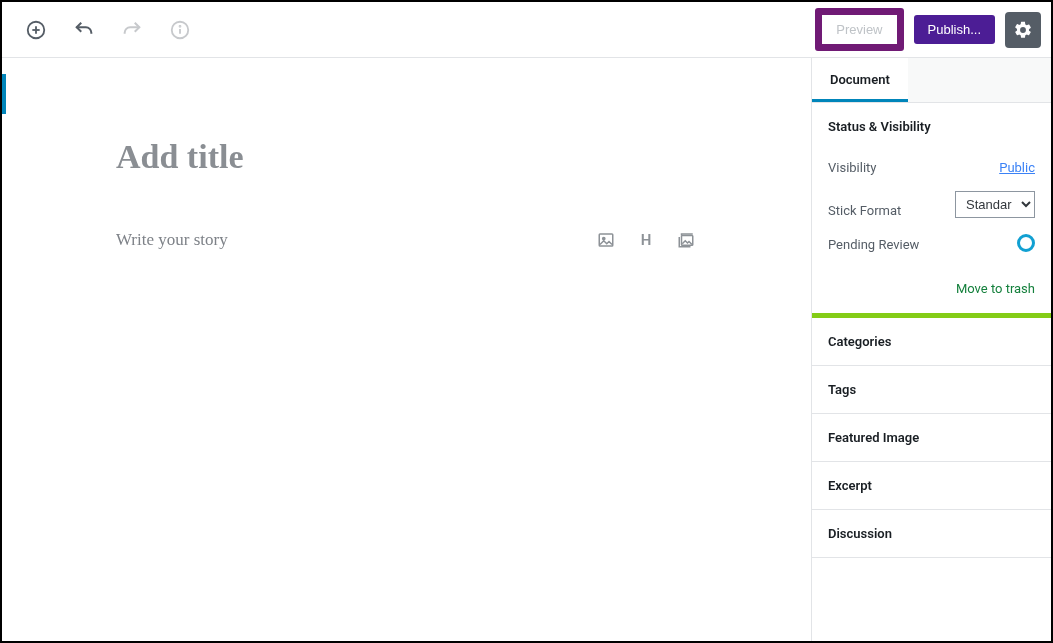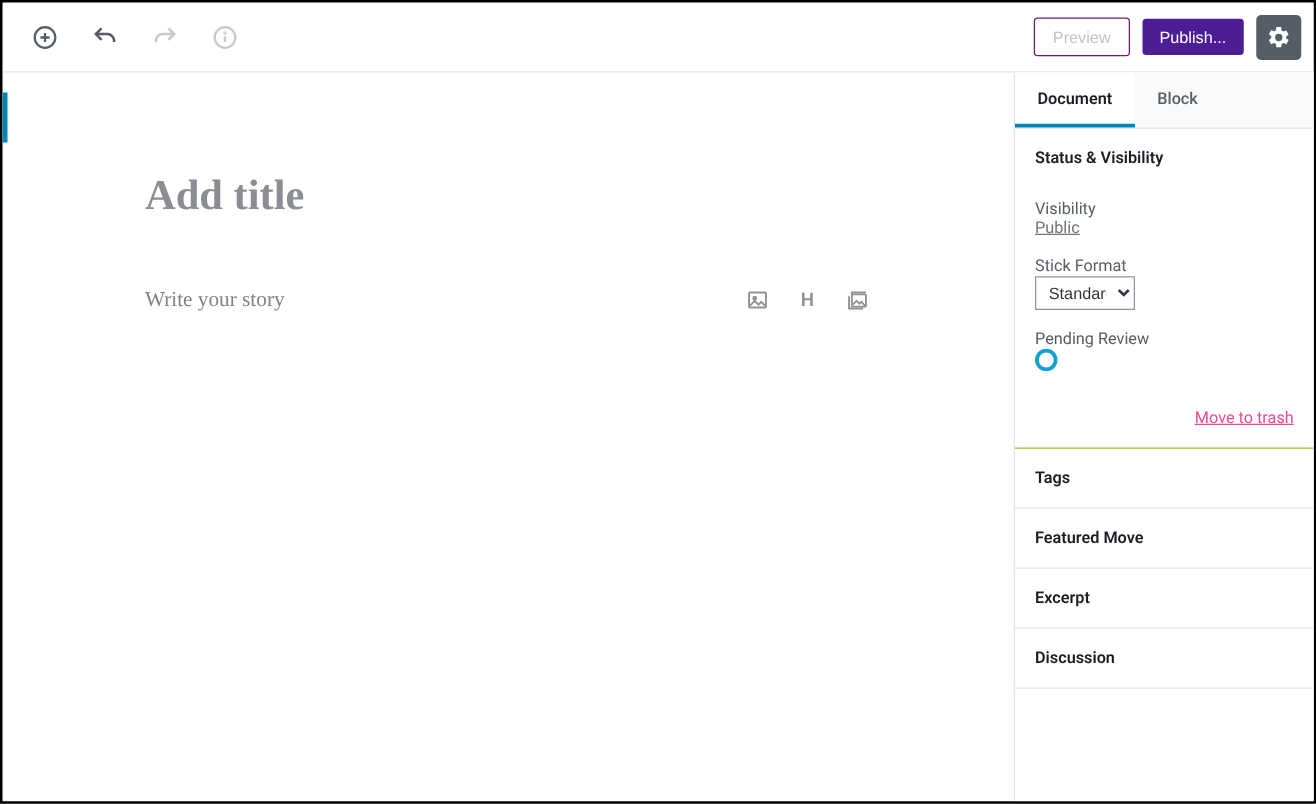--- a/index.html
+++ b/index.html
@@ -24,21 +24,21 @@
     background: transparent; border: none;
   }
   .icon-btn.disabled { color: #c7c9cc; cursor: default; }
   .icon-btn svg { width: 22px; height: 22px; }
 
   .preview-btn {
     padding: 7px 14px;
     font-size: 13px;
     color: #bfc3c7;
     background: #fff;
-    border: 1px solid #701a75;
+    border: 7px solid #701a75;
     border-radius: 3px;
     cursor: pointer;
   }
   .publish-btn {
     padding: 7px 14px;
     font-size: 13px;
     color: #fff;
     background: #4c1d95;
     border: none;
     border-radius: 3px;
@@ -124,55 +124,54 @@
     color: #191e23;
     font-weight: 600;
     border-bottom-color: #0085ba;
     background: #fff;
   }
 
   .panels { flex: 1; overflow-y: auto; }
 
   .panel-open {
     padding: 16px;
-    border-bottom: 1px solid #84cc16;
+    border-bottom: 5px solid #84cc16;
   }
   .panel-open h3 {
     font-size: 13px;
     font-weight: 600;
     color: #191e23;
     margin-bottom: 18px;
   }
   .row {
     display: flex;
     justify-content: space-between;
-    align-items: flex-start;
+    align-items: flex-end;
     font-size: 13px;
     color: #555d66;
     padding: 8px 0;
-    flex-direction: column;
-  }
-  .row .link { color: #737373; text-decoration: underline; cursor: pointer; white-space: nowrap; overflow: hidden; text-overflow: clip; max-width: 110px; }
+  }
+  .row .link { color: #3b82f6; text-decoration: underline; cursor: pointer; white-space: nowrap; overflow: hidden; text-overflow: clip; max-width: 110px; }
   .row select {
     border: 1px solid #8d96a0;
     font-size: 13px;
     padding: 4px 6px;
     color: #32373c;
     background: #fff;
     max-width: 80px;
   }
   .toggle {
     width: 18px; height: 18px; border-radius: 50%;
     border: 3px solid #11a0d2;
     background: #fff;
     flex-shrink: 0;
     cursor: pointer;
   }
   .trash-row { padding-top: 18px; text-align: right; }
-  .trash-link { color: #ec4899; text-decoration: underline; font-size: 13px; cursor: pointer; text-align: center; }
+  .trash-link { color: #15803d; font-size: 13px; cursor: pointer; text-align: center; }
 
   .panel-closed {
     padding: 16px;
     border-bottom: 1px solid #e2e4e7;
     font-size: 13px;
     font-weight: 600;
     color: #191e23;
     cursor: pointer;
   }
 
@@ -250,21 +249,20 @@
               <path d="M7 17l4-4 3 3 2-2 4 4"></path>
             </svg>
         </span>
       </div>
     </div>
   </div>
 
   <div class="sidebar">
     <div class="tabs">
       <div class="tab active">Document</div>
-      <div class="tab">Block</div>
     </div>
 
     <div class="panels">
 
       <div class="panel-open">
         <h3>Status &amp; Visibility</h3>
 
         <div class="row">
           <span>Visibility</span>
           <span class="link">Public</span>
@@ -282,21 +280,22 @@
         <div class="row">
           <span>Pending Review</span>
           <span class="toggle"></span>
         </div>
 
         <div class="trash-row">
           <span class="trash-link">Move to trash</span>
         </div>
       </div>
 
+      <div class="panel-closed">Categories</div>
       <div class="panel-closed">Tags</div>
-      <div class="panel-closed">Featured Move</div>
+      <div class="panel-closed">Featured Image</div>
       <div class="panel-closed">Excerpt</div>
       <div class="panel-closed">Discussion</div>
 
     </div>
   </div>
 
 </div>
 
 </body></html>

